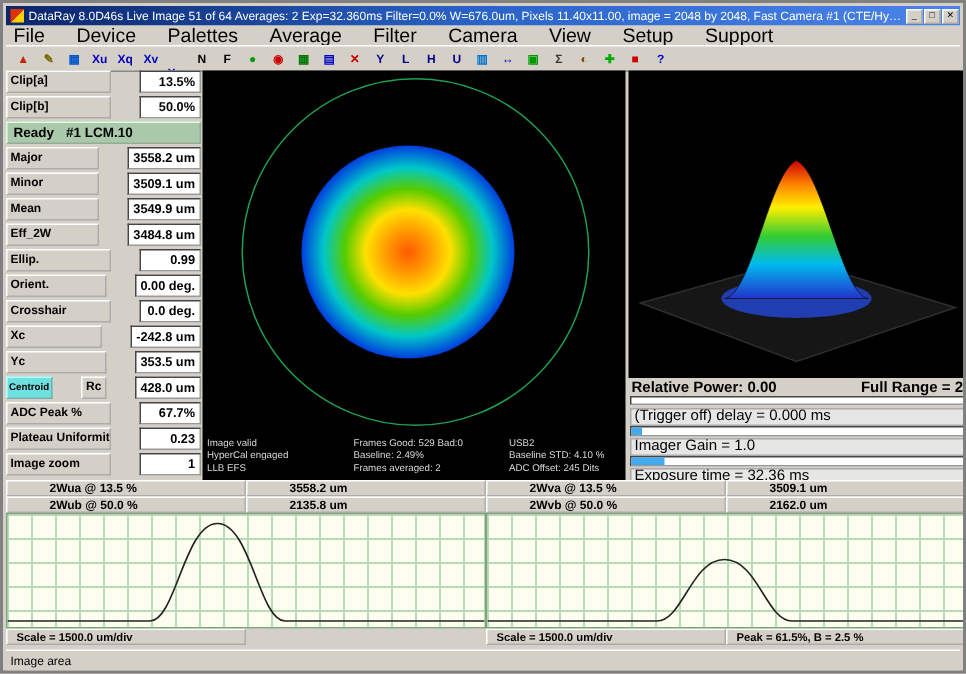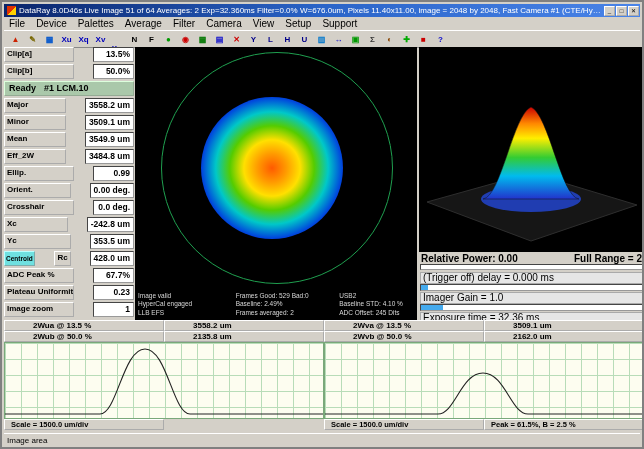--- a/index.html
+++ b/index.html
@@ -8,22 +8,22 @@
   
   .titlebar{position:absolute;left:2px;top:2px;right:2px;height:13px;
     background:linear-gradient(90deg,#0a246a,#2a64c8,#4a84e8);color:#fff;font-size:8px;line-height:13px;
     white-space:nowrap;overflow:hidden;display:flex;align-items:center;}
   .appicon{width:9px;height:9px;background:linear-gradient(135deg,#e03000 50%,#ffd000 50%);margin:0 3px;flex:0 0 auto;}
   .titletext{flex:1;overflow:hidden;text-overflow:ellipsis;}
   .winbtns{display:flex;gap:1px;margin-right:1px;}
   .wbtn{width:11px;height:10px;background:#d4d0c8;color:#000;border:1px outset #fff;font-size:6px;
     line-height:9px;text-align:center;box-sizing:border-box;}
   
-  .menubar{position:absolute;left:2px;top:15px;right:2px;height:13px;display:flex;gap:11px;
-    padding-left:5px;font-size:10px;line-height:13px;background:#d4d0c8;}
+  .menubar{position:absolute;left:2px;top:15px;right:2px;height:13px;display:flex;gap:21px;
+    padding-left:5px;font-size:13px;line-height:13px;background:#d4d0c8;}
   .menuitem{color:#000;}
   
   .toolbar{position:absolute;left:2px;top:28px;right:2px;height:16px;border-top:1px solid #fff;
     border-bottom:1px solid #888;display:flex;align-items:center;padding-left:3px;background:#d4d0c8;}
   .ticon{display:inline-block;width:13px;height:13px;font-size:8px;font-weight:bold;line-height:13px;
     text-align:center;margin:0 1px;border:1px solid transparent;}
   
   .leftpanel{position:absolute;left:2px;top:45px;width:130px;height:273px;}
   .mrow{display:flex;height:15px;margin-bottom:2px;gap:19px;}
   .mlabel{width:70px;background:#d4d0c8;border:1px outset #fff;font-size:8px;font-weight:bold;

